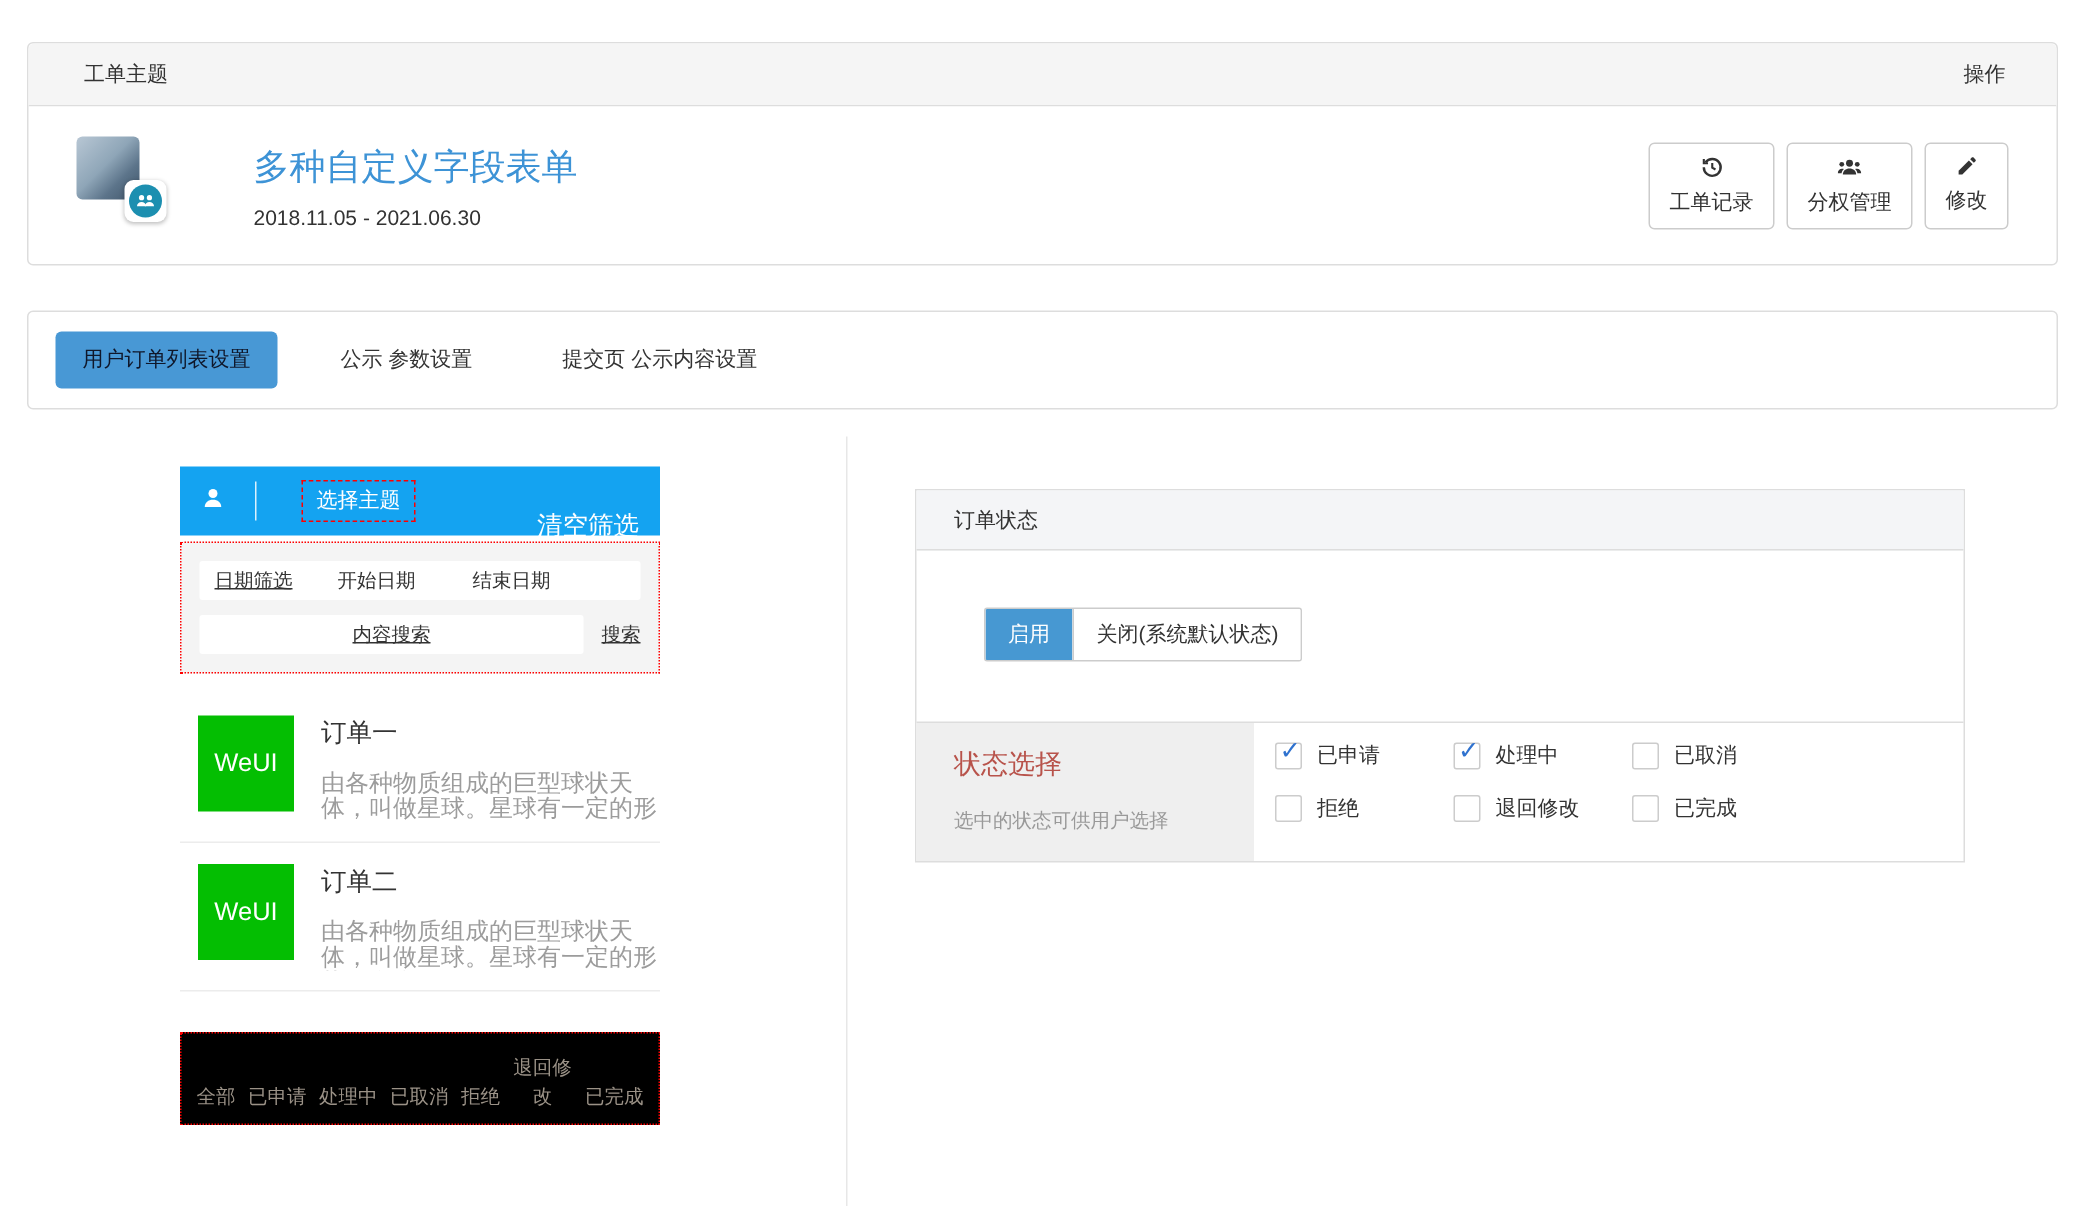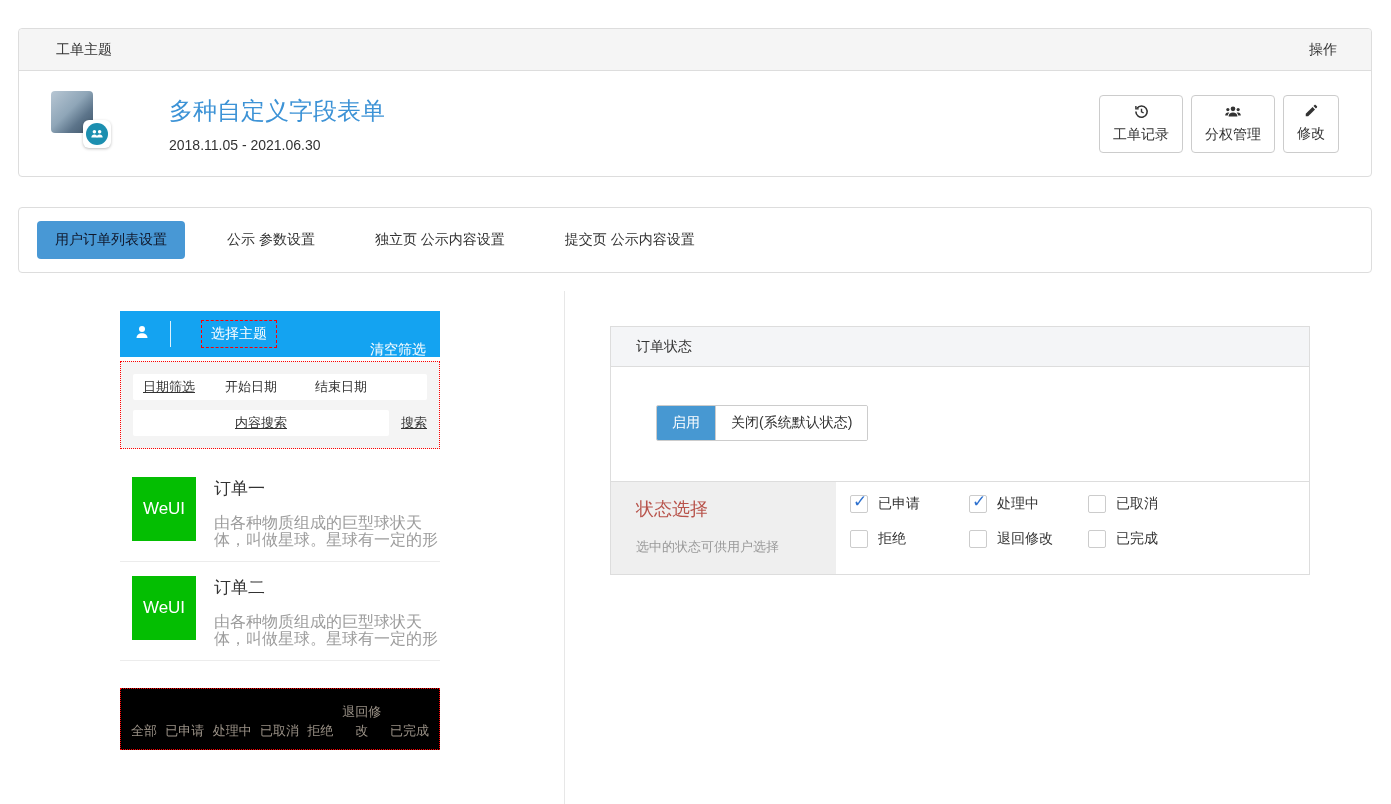--- a/index.html
+++ b/index.html
@@ -37,21 +37,21 @@
   
   .main { display:flex; margin-top:18px; min-height:514px; }
   .left-col { width:565px; flex:0 0 565px; border-right:1px solid #e7e7e7; }
   .right-col { flex:1; }
 
   
   .preview { width:320px; margin:20px 0 0 120px; }
   .pv-header { height:46px; background:#14a3f1; display:flex; align-items:center; padding:0 14px; color:#fff; }
   .pv-header .vline { width:1px; height:26px; background:rgba(255,255,255,.85); margin-left:20px; }
   .pv-theme { margin-left:30px; font-size:14px; border:1px dashed #ff0000; padding:4px 9px; cursor:pointer; }
-  .pv-clear { margin-left:auto; font-size:14px; cursor:pointer;margin-top:32px; }
+  .pv-clear { margin-left:auto; font-size:17px; cursor:pointer;margin-top:32px; }
   .pv-filter { margin-top:4px; border:1px dotted #ff0000; background:#f4f4f4; padding:12px; }
   .pv-bar { background:#fff; border-radius:2px; height:26px; display:flex; align-items:center;
             font-size:13px; color:#333; padding:0 10px; }
   .pv-bar .lbl { margin-right:30px;text-decoration:underline; }
   .pv-bar .date { margin-right:38px; cursor:pointer; }
   .pv-search-row { display:flex; align-items:center; margin-top:10px;text-decoration:underline; }
   .pv-search { flex:1; justify-content:center; }
   .pv-search-btn { font-size:13px; color:#333; margin-left:12px; cursor:pointer; }
 
   .orders { margin-top:14px; }
@@ -152,21 +152,20 @@
         </span>
         <span>修改</span>
       </button>
     </div>
   </div>
 </div>
 
 <div class="tabs-card">
   <div class="tab active">用户订单列表设置</div>
   <div class="tab">公示 参数设置</div>
-  <div class="tab">独立页 公示内容设置</div>
   <div class="tab">提交页 公示内容设置</div>
 </div>
 
 <div class="main">
 
   <div class="left-col">
     <div class="preview">
 
       <div class="pv-header">
         <span>

